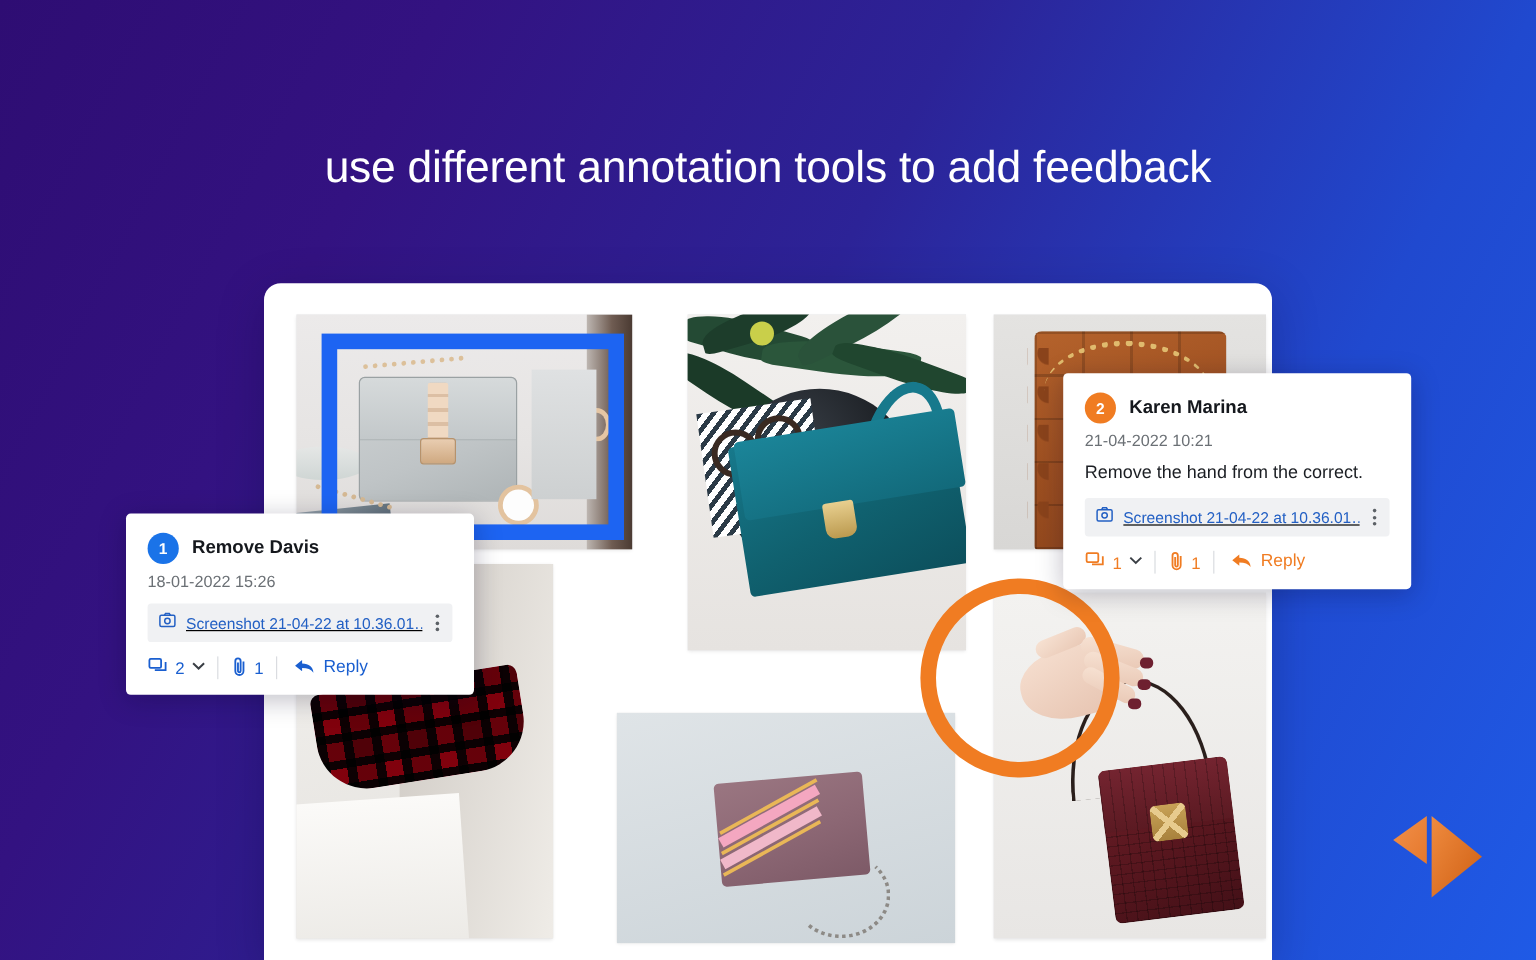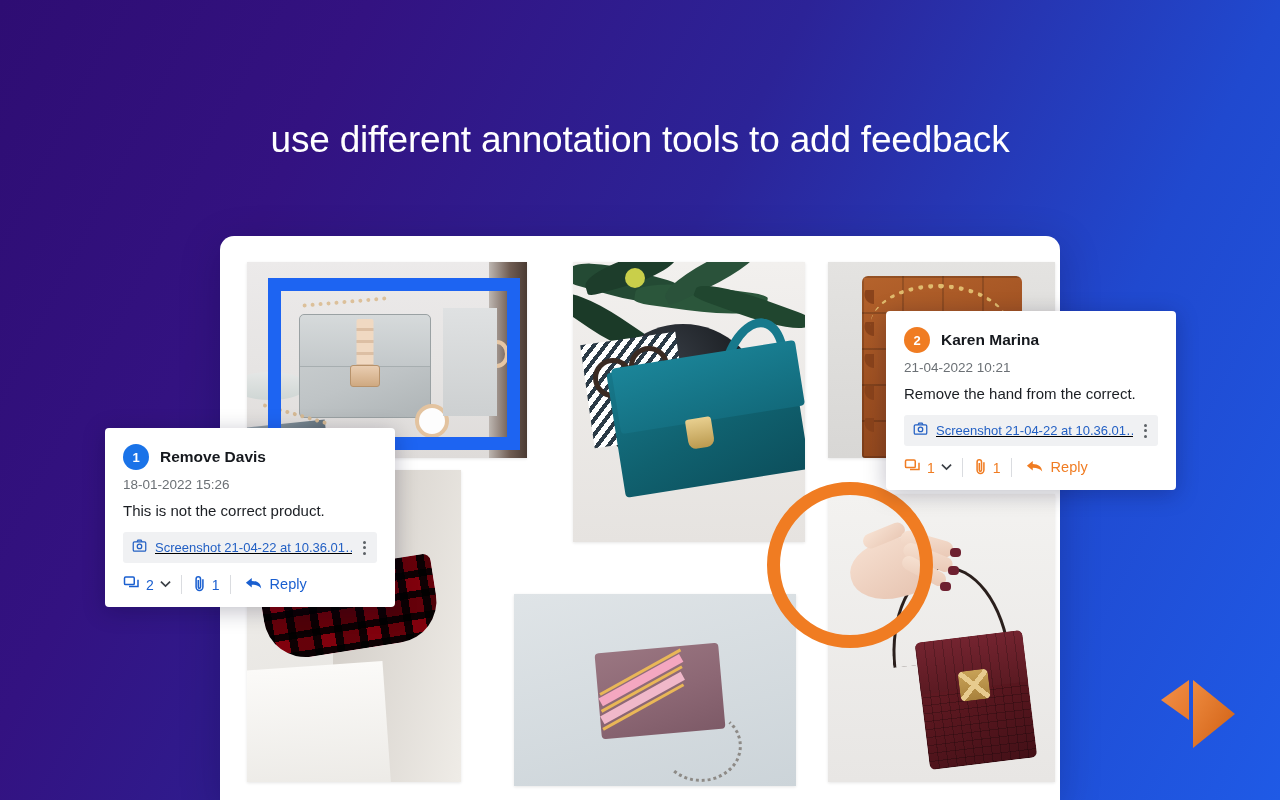--- a/index.html
+++ b/index.html
@@ -496,21 +496,20 @@
   <div id="annot-rect"></div>
 
   <div id="annot-circle"></div>
 
   <div class="card blue-accent" id="card-1">
     <div class="card-head">
       <div class="badge blue">1</div>
       <div class="author">Remove Davis</div>
     </div>
     <div class="timestamp">18-01-2022 15:26</div>
-    <div class="body-text">This is not the correct product.</div>
 
     <div class="attachment">
       <span>
         <svg width="15" height="15" viewBox="0 0 24 24" fill="none" stroke="#2360c4" stroke-width="2">
           <rect x="2" y="6" width="20" height="15" rx="2"></rect>
           <path d="M8 6l1.5-2.5h5L16 6"></path>
           <circle cx="12" cy="13.5" r="3.6"></circle>
         </svg>
       </span>
       <span class="att-name">Screenshot 21-04-22 at 10.36.01…</span>

